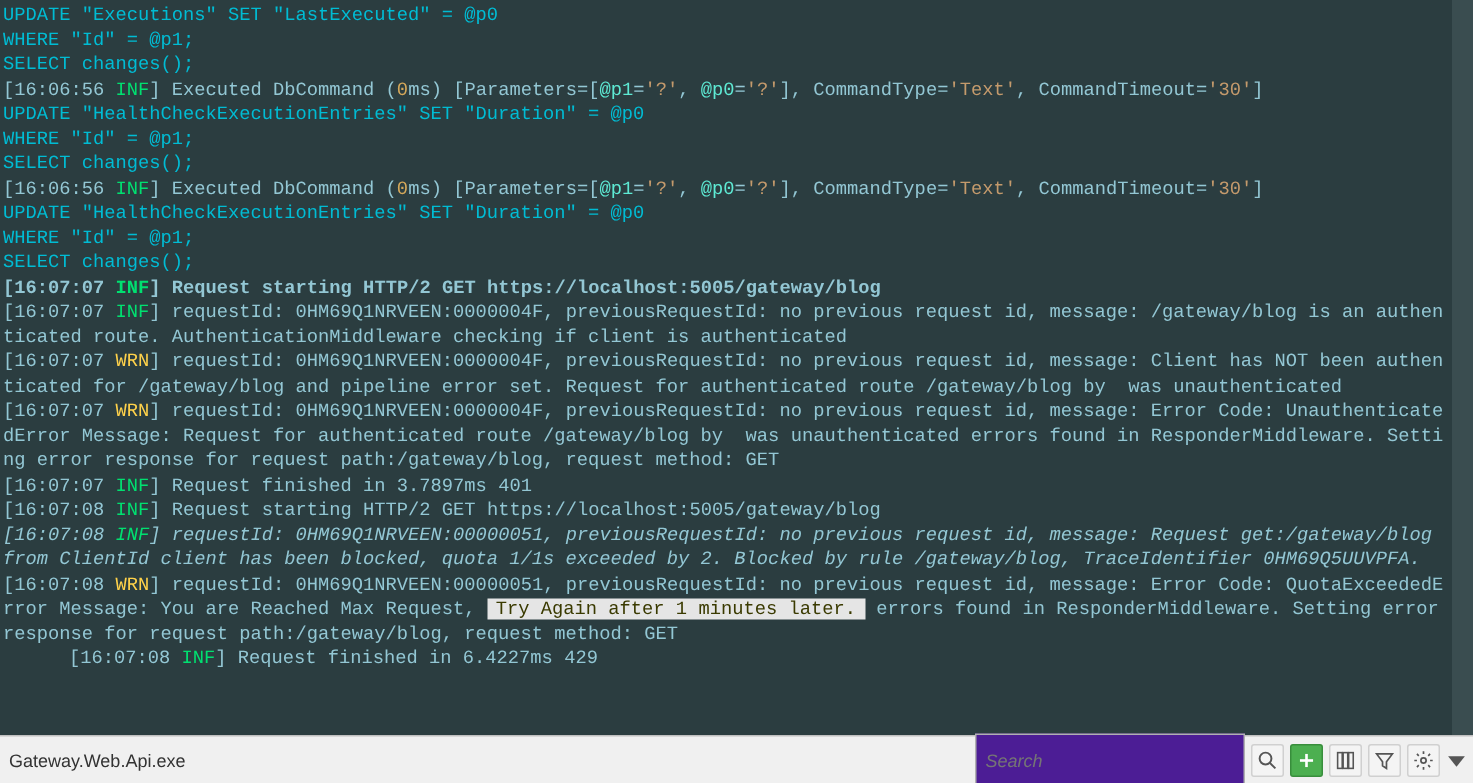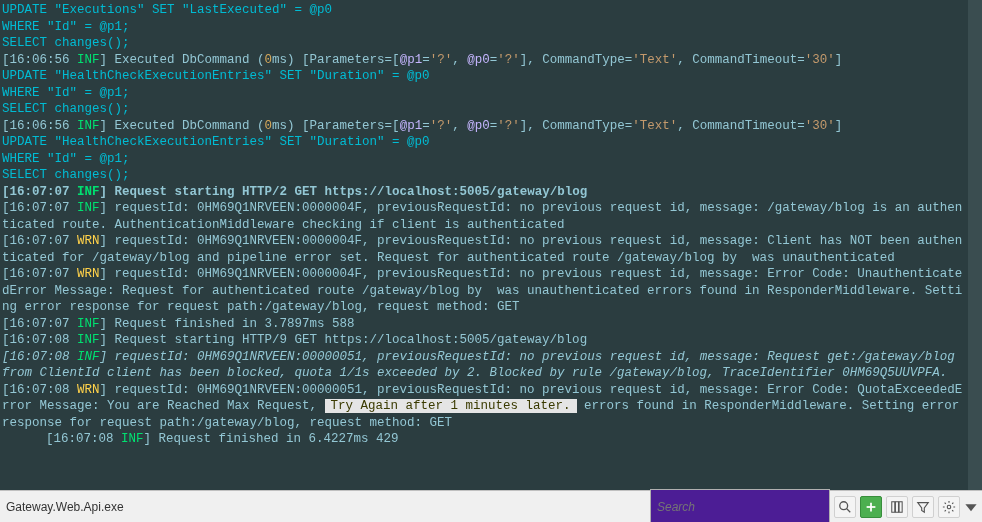--- a/index.html
+++ b/index.html
@@ -13,21 +13,21 @@
     line-height: 16.5px;
     padding: 2px 4px 2px 2px;
     overflow: hidden;
     border-right: 14px solid #3a4d50;
     white-space: pre-wrap;
     word-break: break-all;
   }
   .c-sql { color: #00bcd4; }
   .c-info { color: #00e070; text-align: center; }
   .c-warn { color: #ffd24a; }
-  .c-param { color: #c4b5fd; font-family: Liberation Mono, monospace; }
+  .c-param { color: #5eead4; font-family: Liberation Mono, monospace; }
   .c-quote { color: #c49a6c; }
   .c-px { color: #93c7d4; }
   .c-num { color: #d4a85a; }
   .hl { background: #e5e5e5; color: #3a3a00; padding: 0 6px; margin-top: 15px; }
   .status-bar {
     width: 982px;
     height: 32px;
     background: #f0f0f0;
     border-top: 1px solid #c0c0c0;
     display: flex;
@@ -74,22 +74,22 @@
 <div style="display: inline;"><span class="c-sql">WHERE "Id" = @p1;</span></div>
 <div style="display: inline;"><span class="c-sql">SELECT changes();</span></div>
 <div style="display: inline;"><span class="c-px">[</span><span class="c-px">16:06:56 </span><span class="c-info">INF</span><span class="c-px">] Executed DbCommand (</span><span class="c-num">0</span><span class="c-px">ms) [Parameters=[</span><span class="c-param">@p1</span><span class="c-px">=</span><span class="c-quote">'?'</span><span class="c-px">, </span><span class="c-param">@p0</span><span class="c-px">=</span><span class="c-quote">'?'</span><span class="c-px">], CommandType=</span><span class="c-quote">'Text'</span><span class="c-px">, CommandTimeout=</span><span class="c-quote">'30'</span><span class="c-px">]</span></div>
 <div style="display: inline;"><span class="c-sql">UPDATE "HealthCheckExecutionEntries" SET "Duration" = @p0</span></div>
 <div style="display: inline;"><span class="c-sql">WHERE "Id" = @p1;</span></div>
 <div style="display: inline;"><span class="c-sql">SELECT changes();</span></div>
 <div style="display: inline; font-weight: bold;"><span class="c-px">[</span><span class="c-px">16:07:07 </span><span class="c-info">INF</span><span class="c-px">] </span><span class="c-px">Request starting HTTP/2 GET https://localhost:5005/gateway/blog</span></div>
 <div style="display: inline;"><span class="c-px">[</span><span class="c-px">16:07:07 </span><span class="c-info">INF</span><span class="c-px">] requestId: 0HM69Q1NRVEEN:0000004F, previousRequestId: no previous request id, message: /gateway/blog is an authenticated route. AuthenticationMiddleware checking if client is authenticated</span></div>
 <div style="display: inline;"><span class="c-px">[</span><span class="c-px">16:07:07 </span><span class="c-warn">WRN</span><span class="c-px">] requestId: 0HM69Q1NRVEEN:0000004F, previousRequestId: no previous request id, message: Client has NOT been authenticated for /gateway/blog and pipeline error set. Request for authenticated route /gateway/blog by  was unauthenticated</span></div>
 <div style="display: inline;"><span class="c-px">[</span><span class="c-px">16:07:07 </span><span class="c-warn">WRN</span><span class="c-px">] requestId: 0HM69Q1NRVEEN:0000004F, previousRequestId: no previous request id, message: Error Code: UnauthenticatedError Message: Request for authenticated route /gateway/blog by  was unauthenticated errors found in ResponderMiddleware. Setting error response for request path:/gateway/blog, request method: GET</span></div>
-<div style="display: inline;"><span class="c-px">[</span><span class="c-px">16:07:07 </span><span class="c-info">INF</span><span class="c-px">] Request finished in 3.7897ms 588</span></div>
-<div style="display: inline;"><span class="c-px">[</span><span class="c-px">16:07:08 </span><span class="c-info">INF</span><span class="c-px">] Request starting HTTP/9 GET https://localhost:5005/gateway/blog</span></div>
+<div style="display: inline;"><span class="c-px">[</span><span class="c-px">16:07:07 </span><span class="c-info">INF</span><span class="c-px">] Request finished in 3.7897ms 401</span></div>
+<div style="display: inline;"><span class="c-px">[</span><span class="c-px">16:07:08 </span><span class="c-info">INF</span><span class="c-px">] Request starting HTTP/2 GET https://localhost:5005/gateway/blog</span></div>
 <div style="display: inline; font-style: italic;"><span class="c-px">[</span><span class="c-px">16:07:08 </span><span class="c-info">INF</span><span class="c-px">] requestId: 0HM69Q1NRVEEN:00000051, previousRequestId: no previous request id, message: Request get:/gateway/blog from ClientId client has been blocked, quota 1/1s exceeded by 2. Blocked by rule /gateway/blog, TraceIdentifier 0HM69Q5UUVPFA.</span></div>
 <div style="display: inline;"><span class="c-px">[</span><span class="c-px">16:07:08 </span><span class="c-warn">WRN</span><span class="c-px">] requestId: 0HM69Q1NRVEEN:00000051, previousRequestId: no previous request id, message: Error Code: QuotaExceededError Message: You are Reached Max Request, </span><span class="hl">Try Again after 1 minutes later.</span><span class="c-px"> errors found in ResponderMiddleware. Setting error response for request path:/gateway/blog, request method: GET</span></div>
 <div style="display: inline; margin-left: 44px;"><span class="c-px">[</span><span class="c-px">16:07:08 </span><span class="c-info">INF</span><span class="c-px">] Request finished in 6.4227ms 429</span></div>
 </div>
 
 <div class="status-bar">
   <span class="status-label">Gateway.Web.Api.exe</span>
   <span class="status-spacer"></span>
 
   <input type="text" class="search-box" placeholder="Search" style="">

